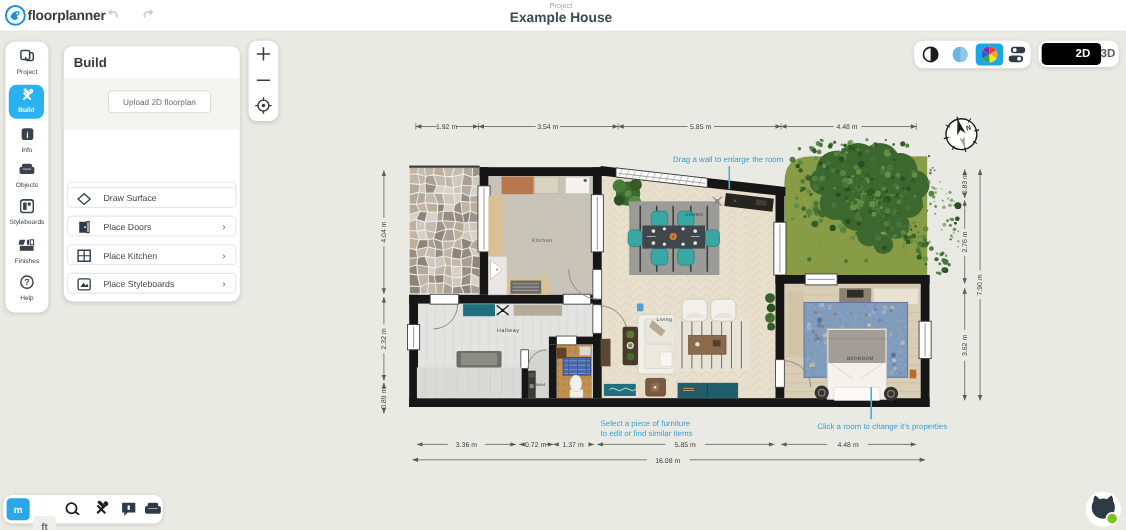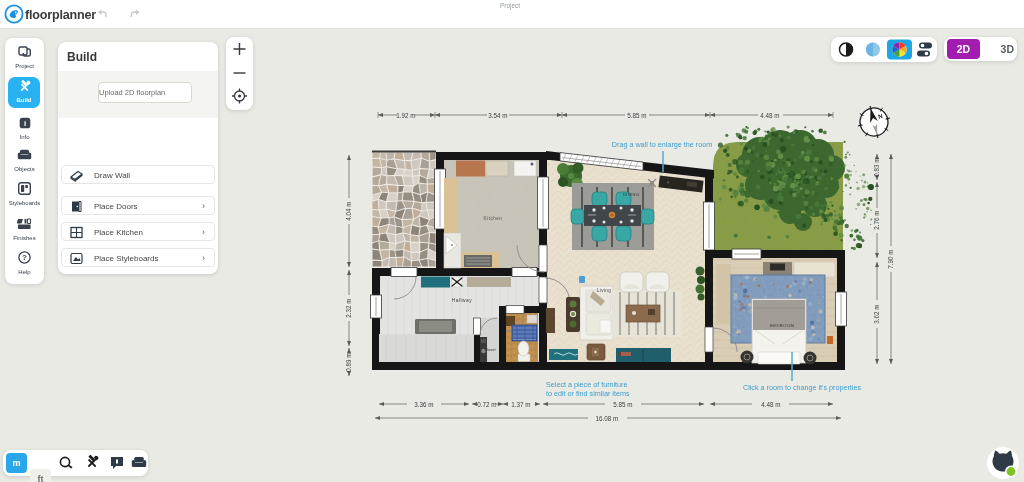--- a/index.html
+++ b/index.html
@@ -35,20 +35,21 @@
 <svg width="46" height="12" viewBox="0 0 46 12">
 <path d="M2,4.2 L5.5,1.5 L5.5,7 Z" fill="#c9c9c9"></path>
 <path d="M5,4.2 C9,3 11,5.5 10,9" stroke="#c9c9c9" stroke-width="1.5" fill="none"></path>
 <path d="M43.5,4.2 L40,1.5 L40,7 Z" fill="#c9c9c9"></path>
 <path d="M40.5,4.2 C36.5,3 34.5,5.5 35.5,9" stroke="#c9c9c9" stroke-width="1.5" fill="none"></path>
 </svg>
 </div>
 
 <div class="abs" style="left:390px;top:2px;width:240px;text-align:center;z-index:6;">
   <div style="font-size:6.5px;color:#9aa0a6;">Project</div>
+  <div style="font-size:12.5px;font-weight:bold;color:#3e4953;margin-top:0px;">Example House</div>
 </div>
 
 <div class="panel" style="left:5px;top:38px;width:39px;height:246px;"></div>
 
 <div class="abs" style="left:5px;top:44px;z-index:6;width:39px;text-align:center;">
 <svg width="14" height="13" viewBox="0 0 14 13">
       <path d="M1,3.5 a1.5,1.5 0 0 1 1.5-1.5 h5 a1.5,1.5 0 0 1 1.5,1.5 v5 a1.5,1.5 0 0 1 -1.5,1.5 h-5 a1.5,1.5 0 0 1 -1.5-1.5 Z" fill="none" stroke="#39424d" stroke-width="1.4"></path>
       <path d="M9,4 h1.8 a1.5,1.5 0 0 1 1.5,1.5 v4 a1.5,1.5 0 0 1 -1.5,1.5 h-4 a1.5,1.5 0 0 1 -1.5-1.5 v-1.6" fill="none" stroke="#39424d" stroke-width="1.4"></path>
     </svg>
 <div class="sblabel">Project</div>
@@ -110,31 +111,37 @@
     </svg>
 <div class="sblabel">Help</div>
 </div>
 
 <div class="panel" style="left:58px;top:42px;width:160px;height:232px;">
 
   <div style="font-size:12px;font-weight:bold;color:#3a3a3a;padding:8px 0 7px 9px;">Build</div>
 
   <div style="background:#f4f4f1;height:47px;position:relative;">
 
-    <div style="position:absolute;left:40px;top:11px;width:92px;height:19px;background:#fff;border:1px solid #d8d8d4;border-radius:4px;font-size:7.5px;color:#6b6b6b;text-align:left;line-height:19px;">Upload 2D floorplan</div>
+    <div style="position:absolute;left:40px;top:11px;width:92px;height:19px;background:#fff;border:1px solid #d8d8d4;border-radius:4px;font-size:7.5px;color:#6b6b6b;text-align:center;line-height:19px;">Upload 2D floorplan</div>
   </div>
 
 
   <div class="row" style="top:103px;margin-top:20px;">
     <svg class="abs" style="left:8px;top:3.5px;" width="13" height="12" viewBox="0 0 13 12">
         <path d="M1,7 L8,1.5 L12,4 L5,9.5 Z M5,9.5 L5,11 L1,8.5 L1,7 M5,11 L12,5.5 L12,4" fill="none" stroke="#2e3b47" stroke-width="1.1"></path>
       </svg>
     <div class="rowlabel">Draw Wall</div>
   </div>
 
+  <div class="row" style="top:128px;">
+    <svg class="abs" style="left:8px;top:3.5px;" width="13" height="12" viewBox="0 0 13 12">
+        <path d="M6.5,1.2 L12,6 L6.5,10.8 L1,6 Z" fill="none" stroke="#2e3b47" stroke-width="1.2"></path>
+      </svg>
+    <div class="rowlabel">Draw Surface</div>
+  </div>
 
   <div class="row" style="top:154px;">
     <svg class="abs" style="left:8px;top:3px;" width="13" height="13" viewBox="0 0 13 13">
         <path d="M2,1.5 h7 v10 h-7 z" fill="#2e3b47"></path>
         <path d="M9,1.5 h2 v10 h-2 z" fill="none" stroke="#2e3b47" stroke-width="1"></path>
         <circle cx="7.3" cy="6.5" r="0.8" fill="#fff"></circle>
       </svg>
     <div class="rowlabel">Place Doors</div>
     <div class="chev">›</div>
   </div>
@@ -196,21 +203,21 @@
         <rect x="88" y="5.5" width="13" height="6" rx="3"></rect>
         <circle cx="91.5" cy="8.5" r="1.8" fill="#fff"></circle>
         <rect x="86" y="13.5" width="13" height="6" rx="3"></rect>
         <circle cx="95.5" cy="16.5" r="1.8" fill="#fff"></circle>
       </g>
 </svg>
 </div>
 
 <div class="panel" style="left:944px;top:37px;width:73px;height:24px;">
 
-  <div class="abs" style="left:3px;top:2px;width:33px;height:20px;background:#a21caf;border-radius:4px;color:#fff;font-weight:bold;font-size:10.5px;text-align:center;line-height:20px;">2D</div>
+  <div class="abs" style="left:3px;top:2px;width:33px;height:20px;background:#000000;border-radius:4px;color:#fff;font-weight:bold;font-size:10.5px;text-align:center;line-height:20px;padding-left:21px;">2D</div>
 
   <div class="abs" style="left:40px;top:2px;width:30px;height:20px;color:#555c63;font-weight:bold;font-size:10.5px;text-align:right;line-height:20px;">3D</div>
 </div>
 
 <div class="panel" style="left:3px;top:450px;width:145px;height:26px;">
 
   <div class="abs" style="left:3px;top:3px;width:21px;height:20px;background:#29a7e8;border-radius:4px;color:#fff;font-weight:bold;font-size:9px;text-align:center;line-height:20px;">m</div>
 
   <div class="abs" style="left:27px;top:3px;width:21px;height:20px;background:#efefec;border-radius:4px;color:#6b6b6b;font-weight:bold;font-size:9px;text-align:center;line-height:20px;margin-top:16px;">ft</div>
 

